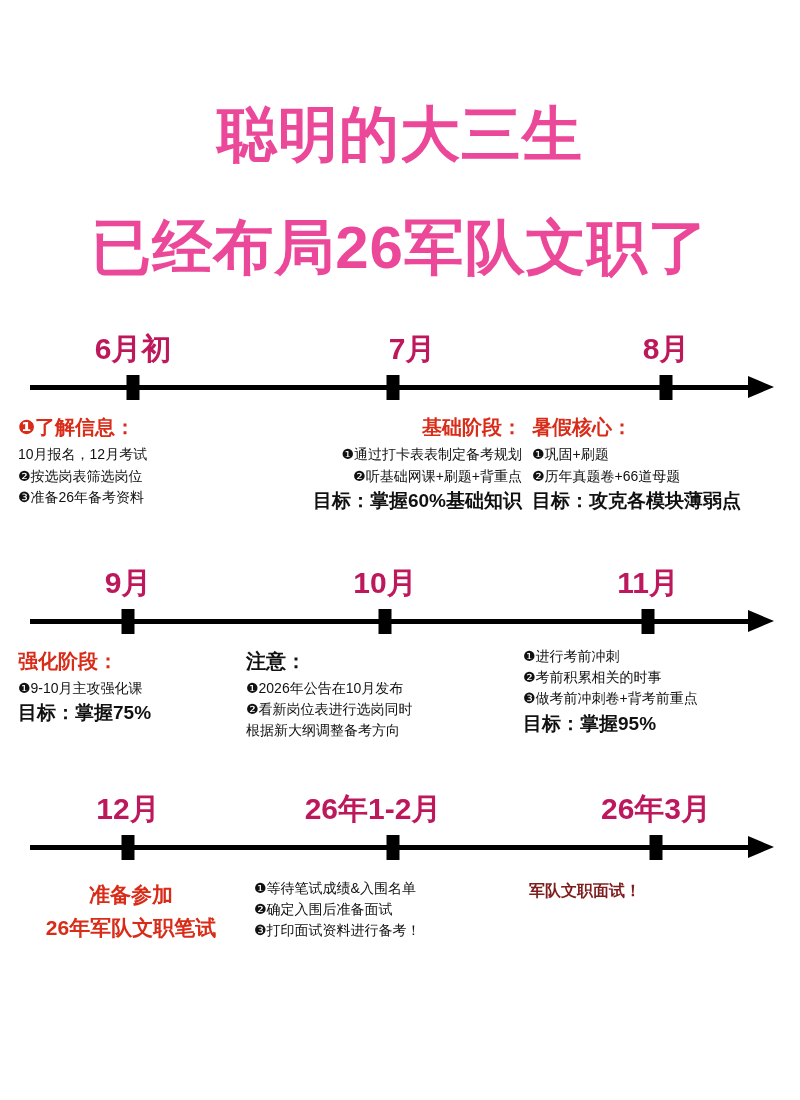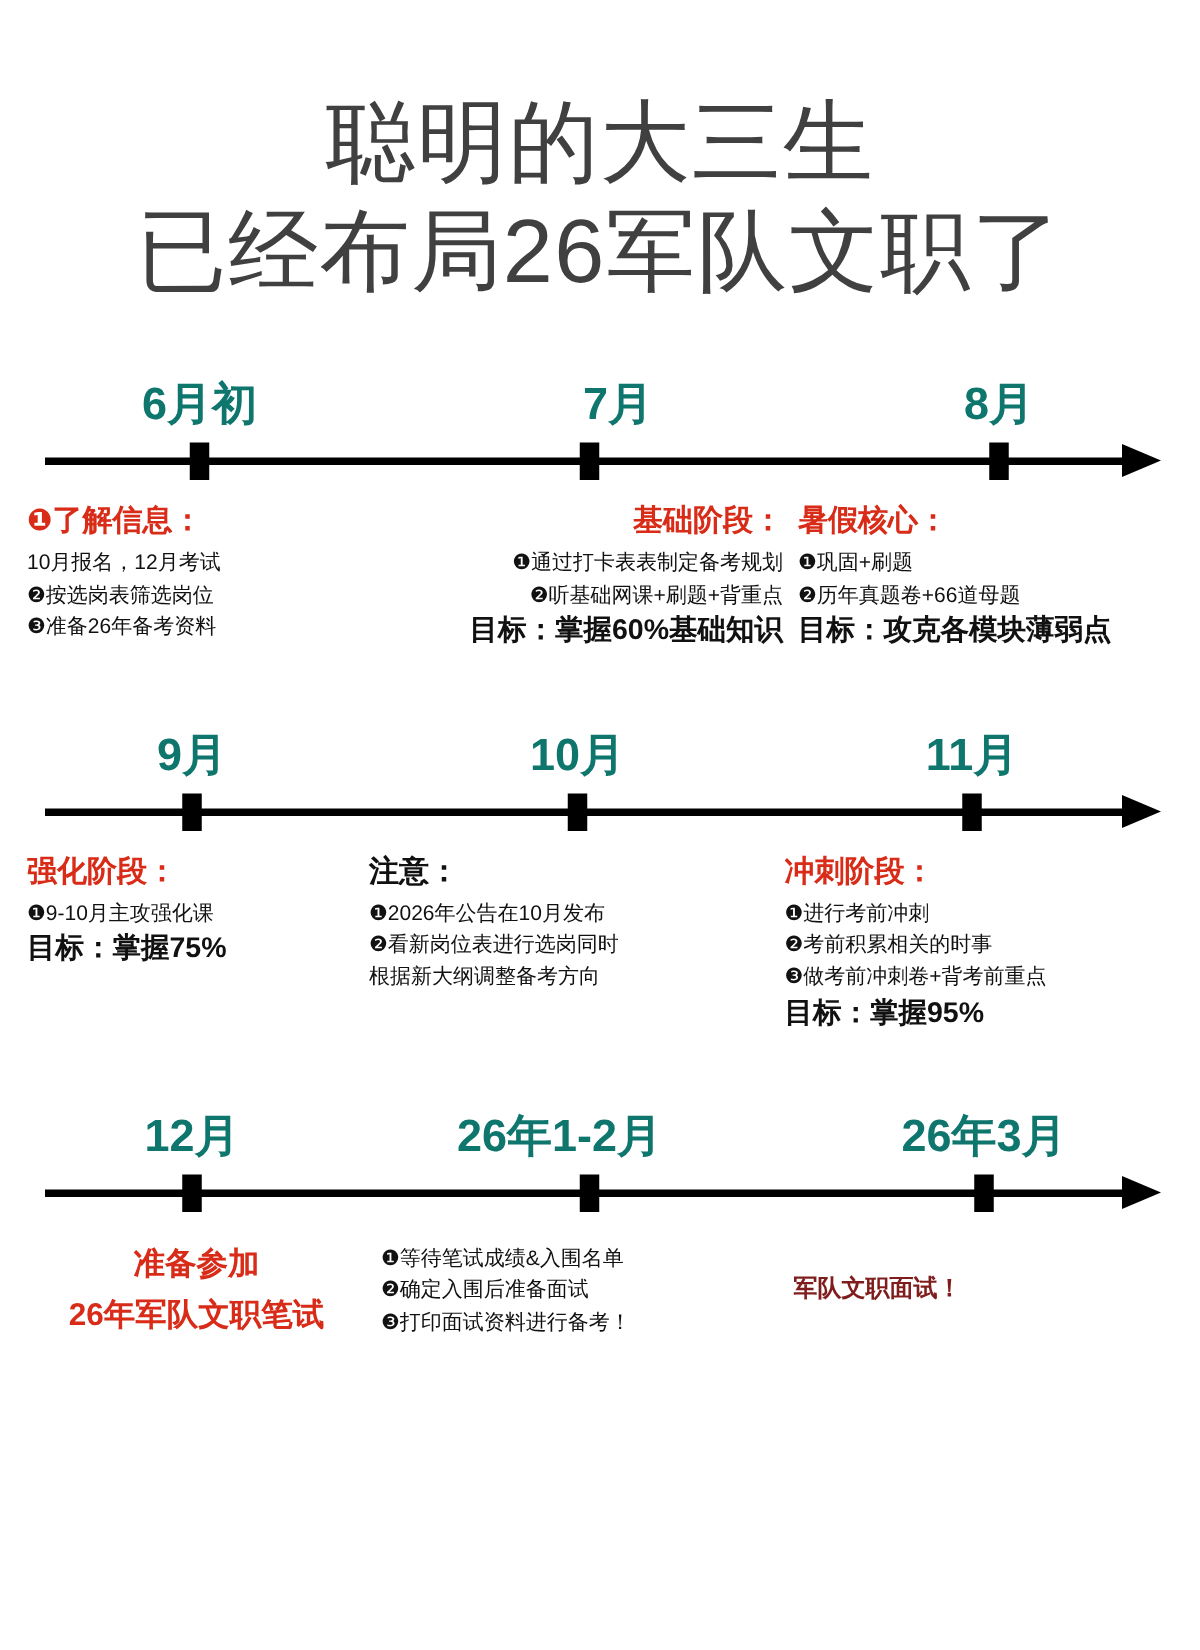--- a/index.html
+++ b/index.html
@@ -21,44 +21,45 @@
     box-sizing: border-box;
     padding: 0 18px;
   }
 
   
   .title-block {
     padding-top: 58px;
     text-align: center;
   }
   .title-line {
-    font-weight: normal;
-    color: #404040;
+    font-weight: bold;
+    color: #ec4899;
     letter-spacing: 1px;
     line-height: 1.22;
+    margin-top: 40px;
   }
   .title-line-1 { font-size: 60px; }
   .title-line-2 { font-size: 60px; }
 
   
   .timeline-row {
     position: relative;
     margin-top: 6px;
   }
   .labels {
     position: relative;
     height: 46px;
   }
   .label {
     position: absolute;
     bottom: 0;
     transform: translateX(-50%);
     font-size: 30px;
     font-weight: bold;
-    color: #0f766e;
+    color: #be185d;
     white-space: nowrap;
   }
   .axis {
     position: relative;
     height: 26px;
     margin-top: 4px;
   }
   .axis-line {
     position: absolute;
     left: 12px;
@@ -196,21 +197,20 @@
         <div class="col-item">❶9-10月主攻强化课</div>
         <div class="col-goal">目标：掌握75%</div>
       </div>
       <div class="col" style="width:277px;">
         <div class="col-head" style="color:#111111;">注意：</div>
         <div class="col-item">❶2026年公告在10月发布</div>
         <div class="col-item">❷看新岗位表进行选岗同时</div>
         <div class="col-item">根据新大纲调整备考方向</div>
       </div>
       <div class="col" style="width:259px;">
-        <div class="col-head">冲刺阶段：</div>
         <div class="col-item">❶进行考前冲刺</div>
         <div class="col-item">❷考前积累相关的时事</div>
         <div class="col-item">❸做考前冲刺卷+背考前重点</div>
         <div class="col-goal">目标：掌握95%</div>
       </div>
     </div>
   </div>
 
   <div class="timeline-row" style="margin-top:42px;">
     <div class="labels">
@@ -218,21 +218,21 @@
       <div class="label" style="left:355px;">26年1-2月</div>
       <div class="label" style="left:638px;">26年3月</div>
     </div>
     <div class="axis">
       <div class="axis-line"></div>
       <div class="tick" style="left:110px;"></div>
       <div class="tick" style="left:375px;"></div>
       <div class="tick" style="left:638px;"></div>
       <div class="axis-arrow"></div>
     </div>
-    <div class="cols" style="margin-top:18px;align-items:center;">
+    <div class="cols" style="margin-top:18px;">
       <div class="col" style="width:236px;">
         <div class="col-center-red">准备参加</div>
         <div class="col-center-red">26年军队文职笔试</div>
       </div>
       <div class="col" style="width:275px;">
         <div class="col-item">❶等待笔试成绩&amp;入围名单</div>
         <div class="col-item">❷确定入围后准备面试</div>
         <div class="col-item">❸打印面试资料进行备考！</div>
       </div>
       <div class="col" style="width:253px;">

